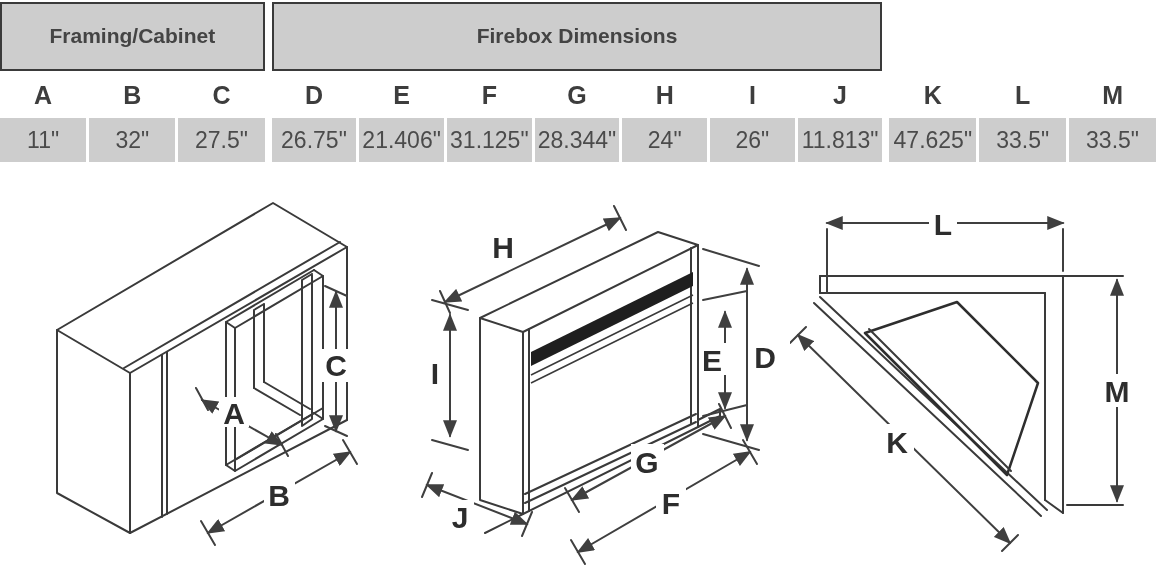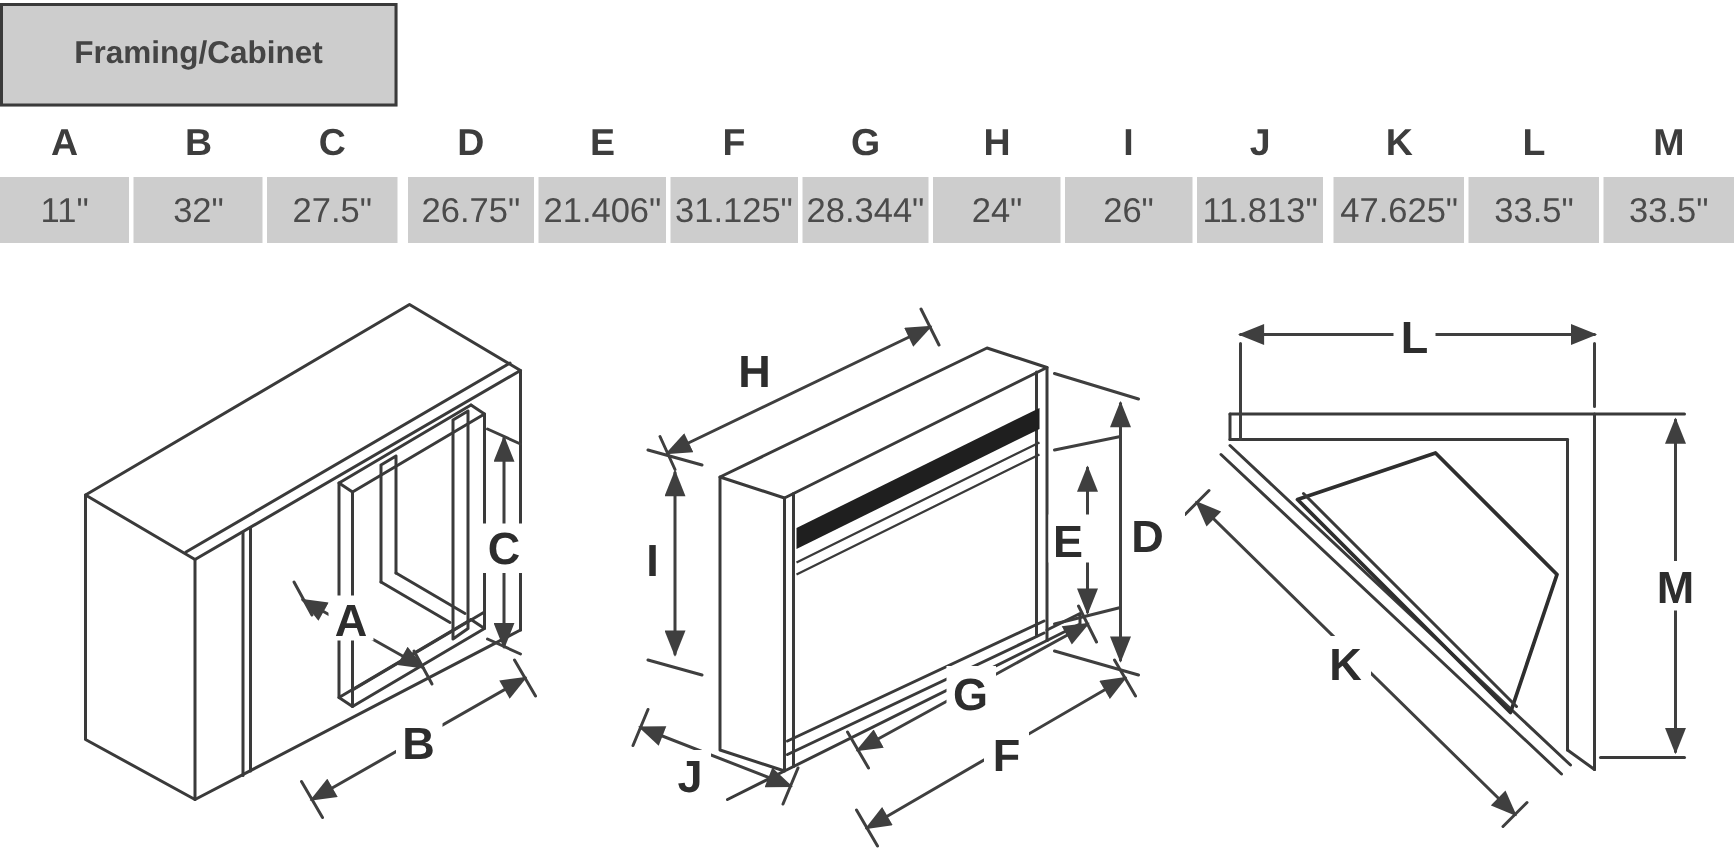--- a/index.html
+++ b/index.html
@@ -37,20 +37,21 @@
   svg .lbl-bg{fill:#ffffff;}
   svg .band{fill:#1f1f1f;stroke:none;}
 </style>
 </head>
 <body>
 
 <div class="dim-table">
 
   <div class="group-row">
     <div class="group-head">Framing/Cabinet</div>
+    <div class="group-head">Firebox Dimensions</div>
   </div>
 
   <div class="cols-row" style="margin-top:2px;">
     <div class="cols-inner g1">
       <div class="letter-cell">A</div>
       <div class="letter-cell">B</div>
       <div class="letter-cell">C</div>
     </div>
     <div class="cols-inner g2">
       <div class="letter-cell">D</div>

